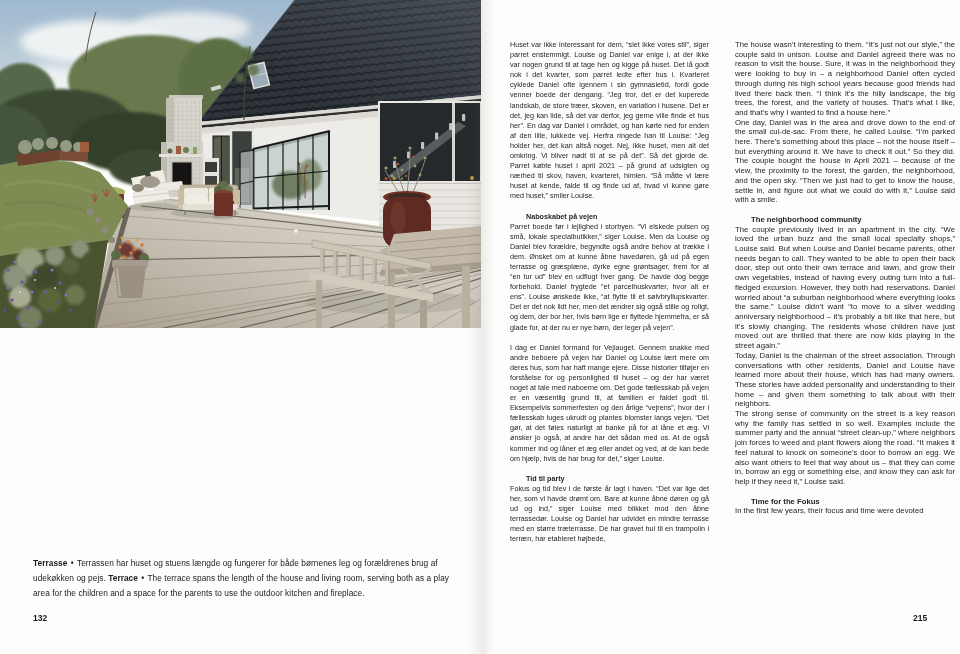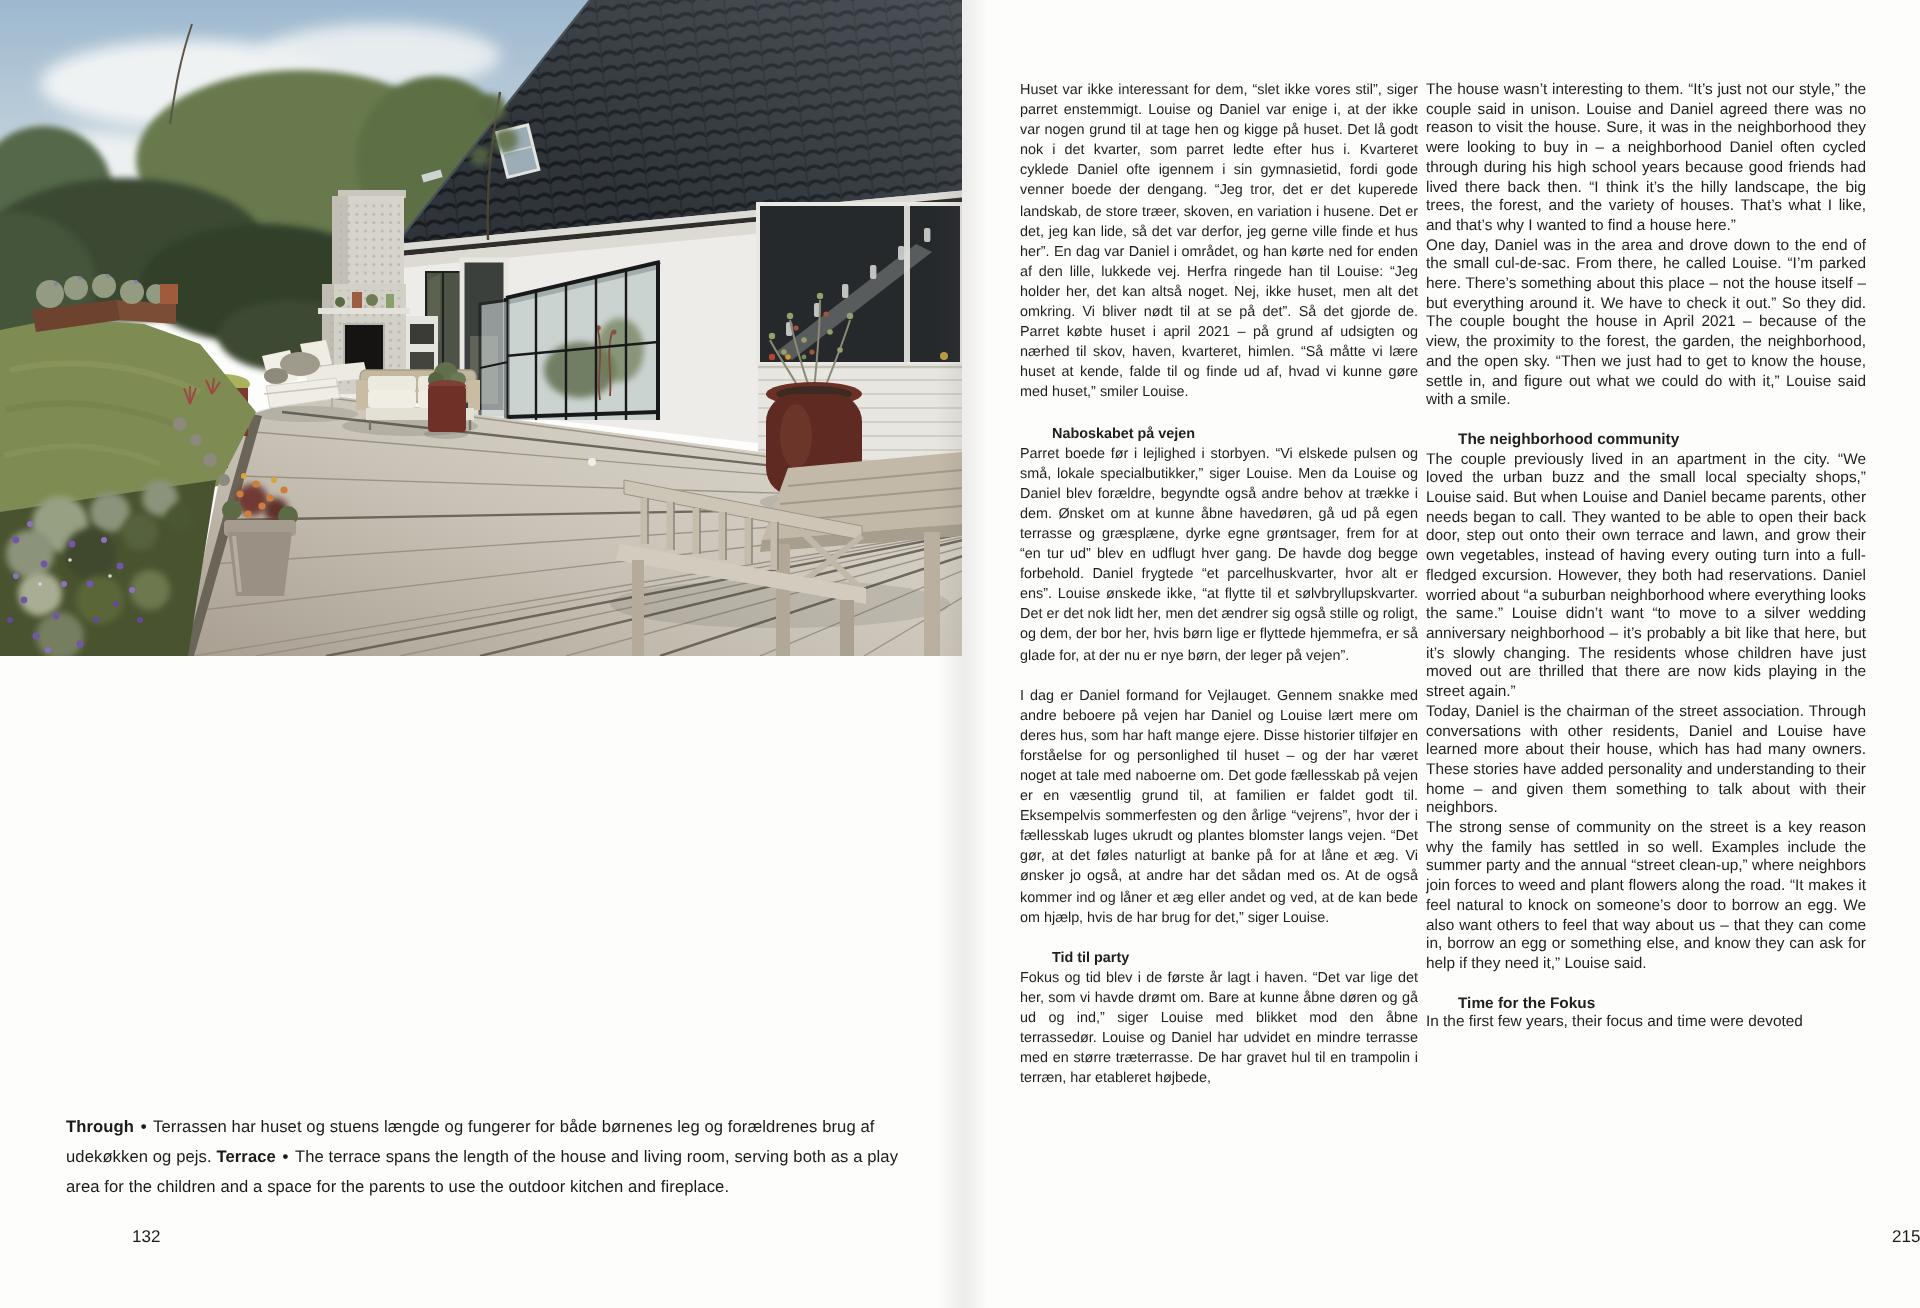--- a/index.html
+++ b/index.html
@@ -7,26 +7,26 @@
        font-family:"Liberation Sans", sans-serif;color:#1c1c1c;}
   .spread{position:relative;width:960px;height:654px;background:#fdfdfc;}
   .photo{position:absolute;left:0;top:0;width:481px;height:328px;overflow:hidden;}
   .photo svg{display:block;}
   .gutter{position:absolute;left:468px;top:0;width:26px;height:654px;pointer-events:none;
           background:linear-gradient(to right, rgba(0,0,0,0), rgba(90,85,75,0.10) 55%, rgba(0,0,0,0));}
   .caption{position:absolute;left:33px;top:556px;width:419px;
            font-size:8.3px;line-height:15px;letter-spacing:.05px;color:#1b1b1b;text-align:left;}
   .caption b{font-weight:bold;}
   .caption .sep{font-weight:bold;padding:0 1px;}
-  .pagenum{position:absolute;font-size:8.5px;font-weight:normal;color:#1b1b1b;margin-left:33px;}
+  .pagenum{position:absolute;font-size:8.5px;font-weight:bold;color:#1b1b1b;}
   .pagenum.left{left:33px;top:613px;}
   .pagenum.right{left:913px;top:613px;}
   .col{position:absolute;top:29px;height:580px;overflow:hidden;text-align:justify;color:#1f1f1f;}
   .col-da{left:510px;width:199px;font-size:7.2px;line-height:10.1px;}
-  .col-en{left:713px;width:220px;font-size:7.7px;line-height:9.7px;}
+  .col-en{left:735px;width:220px;font-size:7.7px;line-height:9.7px;}
   .col p{margin:10px 0 0 0;}
   .col p.p0{margin-top:0;}
   .col h3{margin:10px 0 0 16px;font-size:inherit;font-weight:bold;line-height:inherit;}
   .col > :first-child{margin-top:11px;}
 </style>
 </head>
 <body>
 
 <div class="spread">
 
@@ -432,21 +432,21 @@
             <circle cx="20" cy="292" r="0.9"></circle>
             <circle cx="55" cy="288" r="0.9"></circle>
           </g>
       </g>
     </svg>
   </div>
 
   <div class="gutter"></div>
 
   <div class="caption">
-    <b>Through</b>
+    <b>Terrasse</b>
     <span class="sep">•</span>
     <span>Terrassen har huset og stuens længde og fungerer for både børnenes leg og forældrenes brug af udekøkken og pejs.</span>
     <b>Terrace</b>
     <span class="sep">•</span>
     <span>The terrace spans the length of the house and living room, serving both as a play area for the children and a space for the parents to use the outdoor kitchen and fireplace.</span>
   </div>
 
   <div class="pagenum left">132</div>
   <div class="pagenum right">215</div>
 

